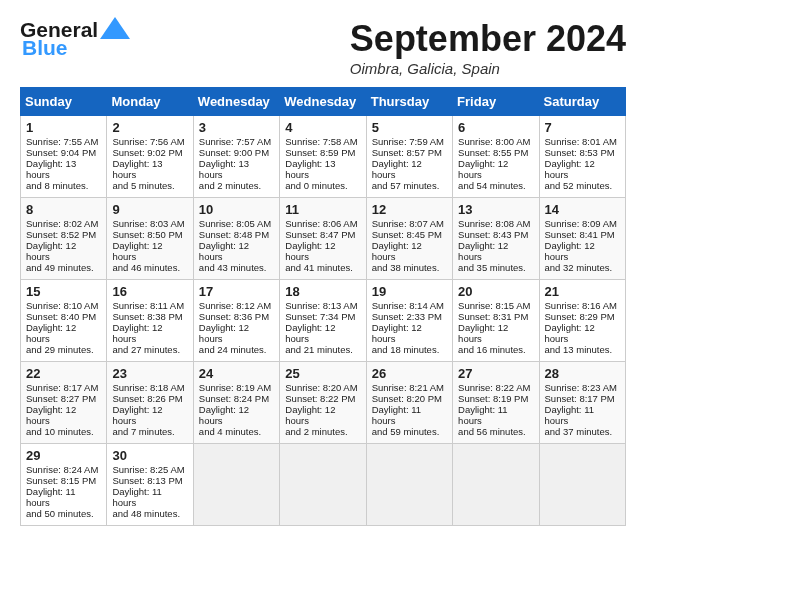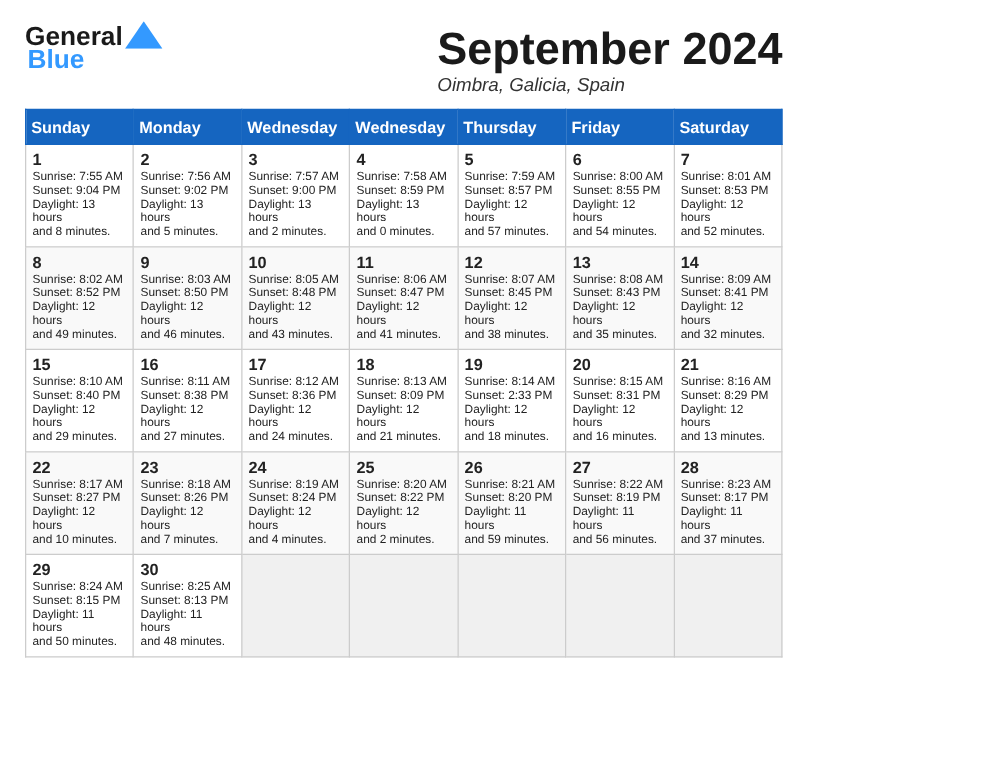--- a/index.html
+++ b/index.html
@@ -230,21 +230,21 @@
           <td>
             <span class="day-num">17</span>
             <div>Sunrise: 8:12 AM</div>
             <div>Sunset: 8:36 PM</div>
             <div>Daylight: 12 hours</div>
             <div>and 24 minutes.</div>
           </td>
           <td>
             <span class="day-num">18</span>
             <div>Sunrise: 8:13 AM</div>
-            <div>Sunset: 8:09 PM</div>
+            <div>Sunset: 7:34 PM</div>
             <div>Daylight: 12 hours</div>
             <div>and 21 minutes.</div>
           </td>
           <td>
             <span class="day-num">19</span>
             <div>Sunrise: 8:14 AM</div>
             <div>Sunset: 2:33 PM</div>
             <div>Daylight: 12 hours</div>
             <div>and 18 minutes.</div>
           </td>

